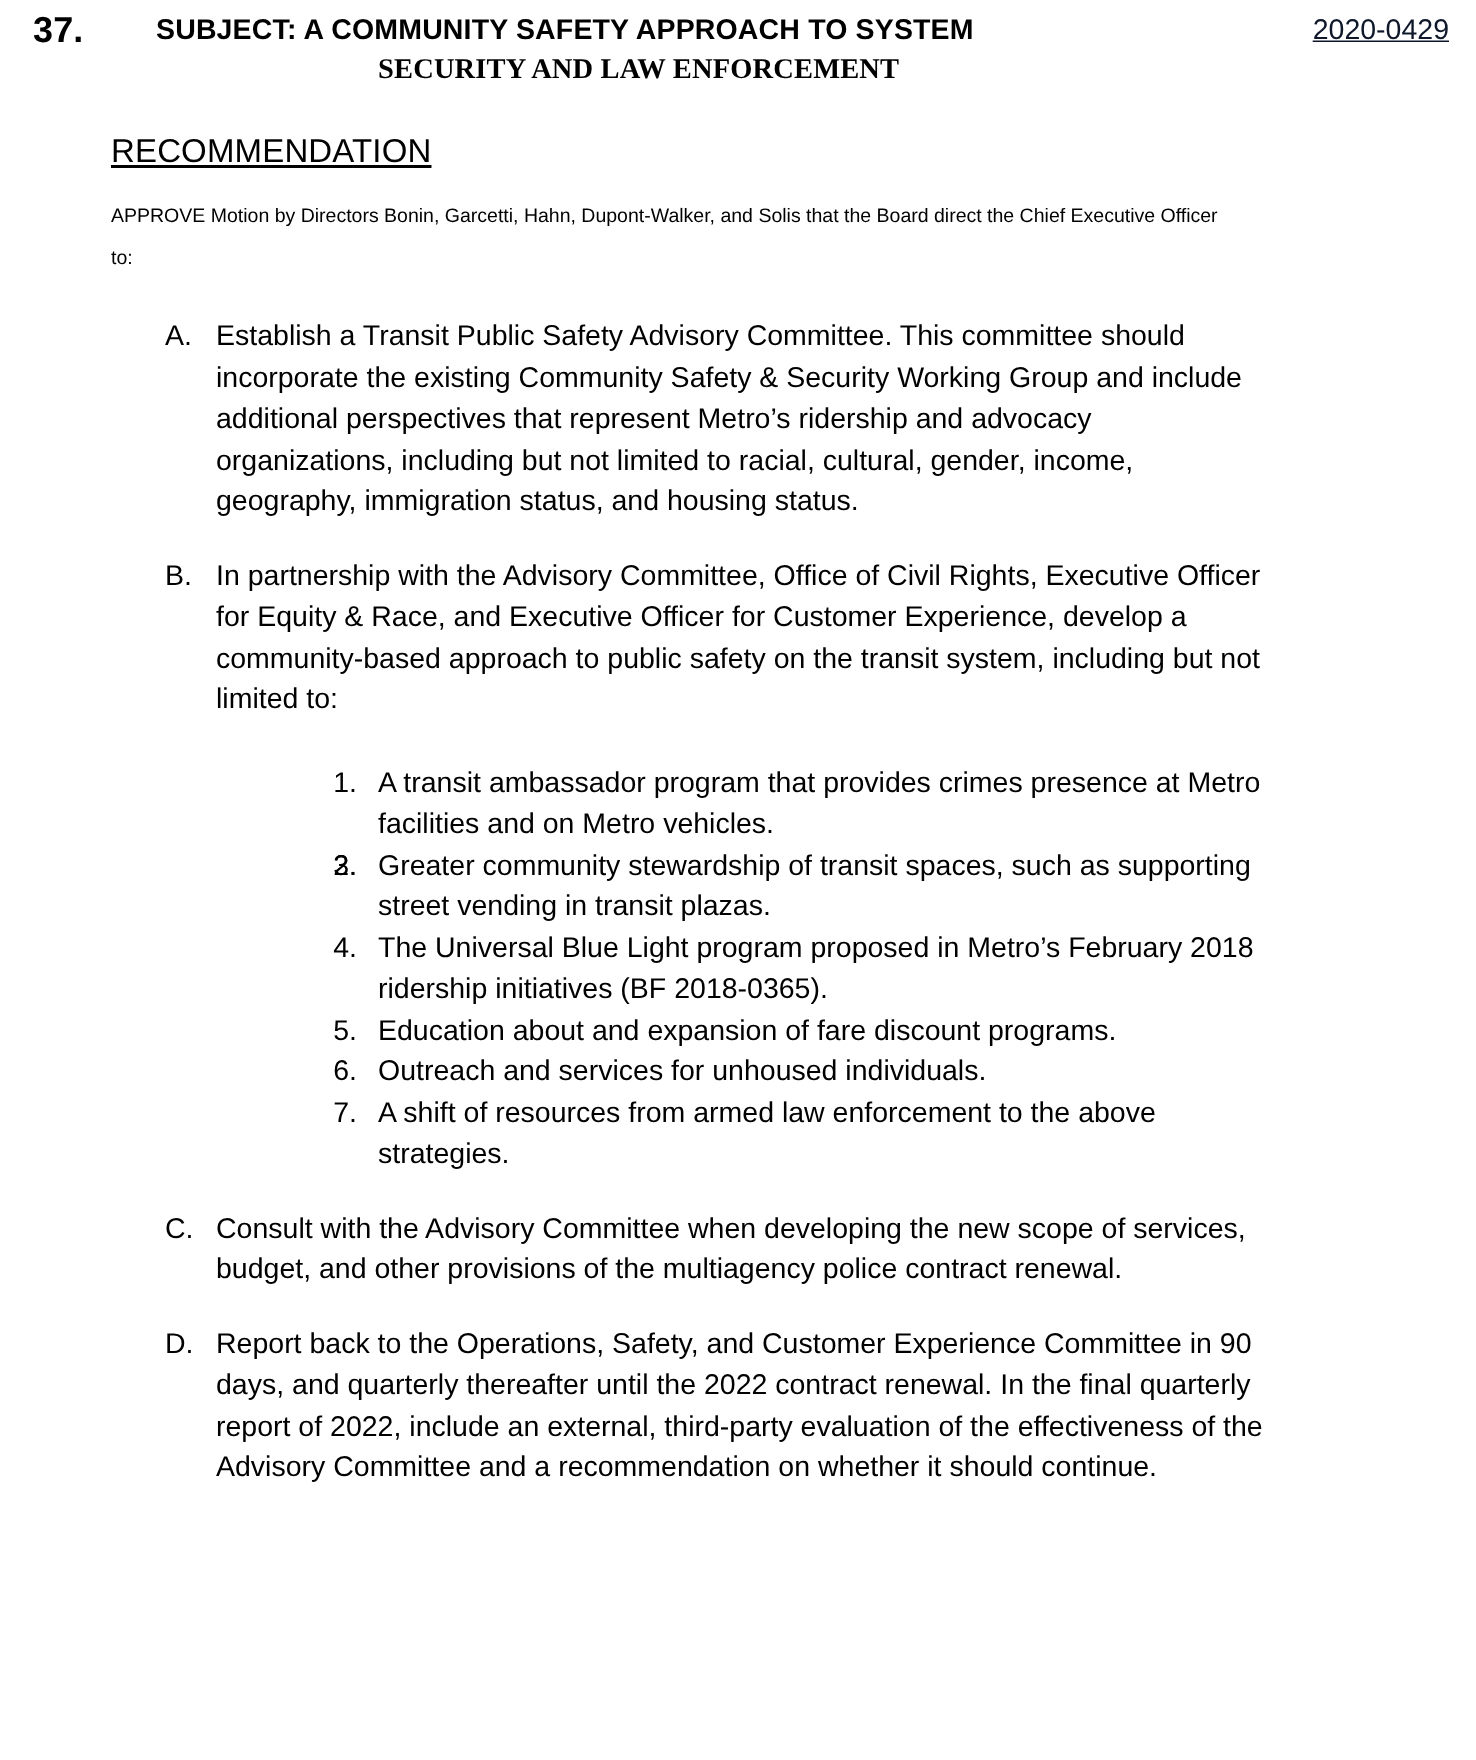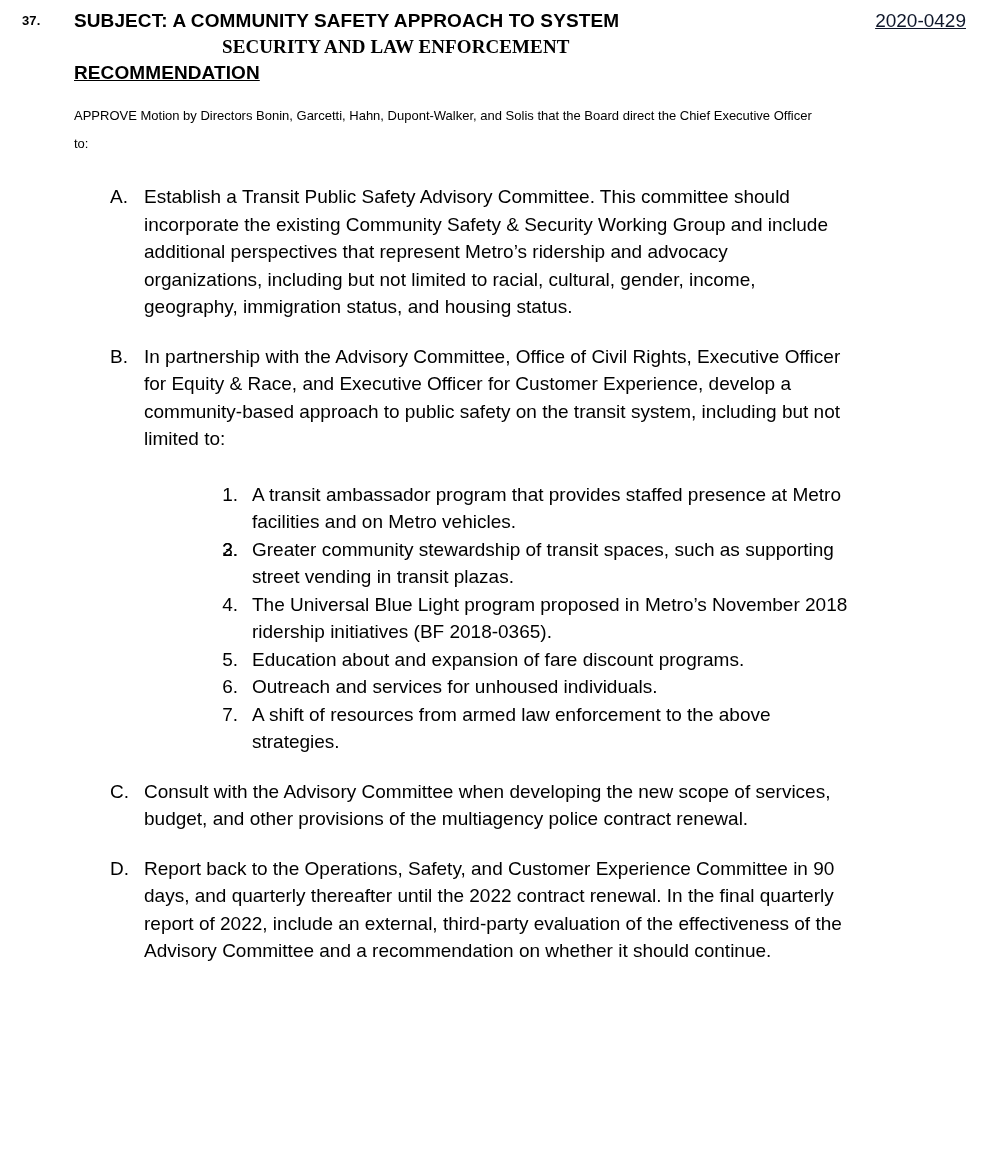--- a/index.html
+++ b/index.html
@@ -26,27 +26,27 @@
   
   .header {
     position: relative;
     padding-top: 8px;
   }
   .item-number {
     position: absolute;
     left: 22px;
     top: 8px;
     font-weight: bold;
-    font-size: 13px;
+    font-size: 24px;
     line-height: 26px;
     letter-spacing: 0.1px;
     white-space: nowrap;
   }
   .subject-block {
-    margin-left: 74px;
+    margin-left: 104px;
     width: 700px;
   }
   .subject-line1 {
     font-weight: bold;
     font-size: 19px;
     line-height: 26px;
     letter-spacing: 0.1px;
     white-space: nowrap;
   }
   .subject-line2 {
@@ -66,22 +66,23 @@
     line-height: 26px;
     color: #0f172a;
     text-decoration: underline;
     white-space: nowrap;
     cursor: pointer;
   }
 
   
   .rec-heading {
     margin-left: 74px;
-    font-weight: bold;
-    font-size: 19px;
+    margin-top: 28px;
+    font-weight: normal;
+    font-size: 22px;
     line-height: 26px;
     text-decoration: underline;
     display: inline-block;
     letter-spacing: 0.1px;
   }
 
   
   .intro {
     margin-left: 74px;
     margin-top: 16px;
@@ -169,32 +170,32 @@
       <span>Establish a Transit Public Safety Advisory Committee. This committee should incorporate the existing Community Safety &amp; Security Working Group and include additional perspectives that represent Metro’s ridership and advocacy organizations, including but not limited to racial, cultural, gender, income, geography, immigration status, and housing status.</span>
     </li>
 
     <li class="alpha-item">
       <span class="alpha-marker">B.</span>
       <span>In partnership with the Advisory Committee, Office of Civil Rights, Executive Officer for Equity &amp; Race, and Executive Officer for Customer Experience, develop a community-based approach to public safety on the transit system, including but not limited to:</span>
 
       <ul class="num-list">
         <li class="num-item">
           <span class="num-marker">1.</span>
-          <span>A transit ambassador program that provides staffed presence at Metro facilities and on Metro vehicles.</span>
+          <span>A transit ambassador program that provides crimes presence at Metro facilities and on Metro vehicles.</span>
         </li>
         <li class="num-item">
           <span class="num-marker">2.</span>
         </li>
         <li class="num-item">
           <span class="num-marker">3.</span>
           <span>Greater community stewardship of transit spaces, such as supporting street vending in transit plazas.</span>
         </li>
         <li class="num-item">
           <span class="num-marker">4.</span>
-          <span>The Universal Blue Light program proposed in Metro’s November 2018 ridership initiatives (BF 2018-0365).</span>
+          <span>The Universal Blue Light program proposed in Metro’s February 2018 ridership initiatives (BF 2018-0365).</span>
         </li>
         <li class="num-item">
           <span class="num-marker">5.</span>
           <span>Education about and expansion of fare discount programs.</span>
         </li>
         <li class="num-item">
           <span class="num-marker">6.</span>
           <span>Outreach and services for unhoused individuals.</span>
         </li>
         <li class="num-item">

